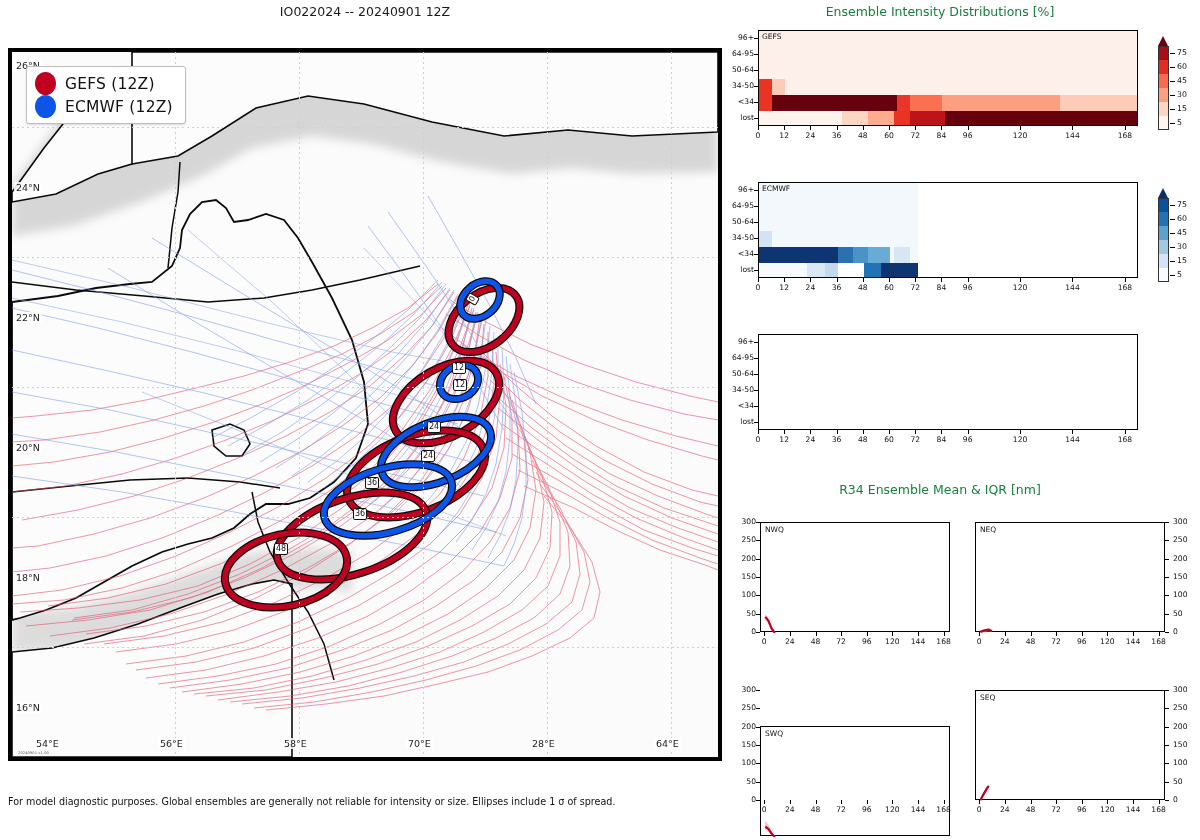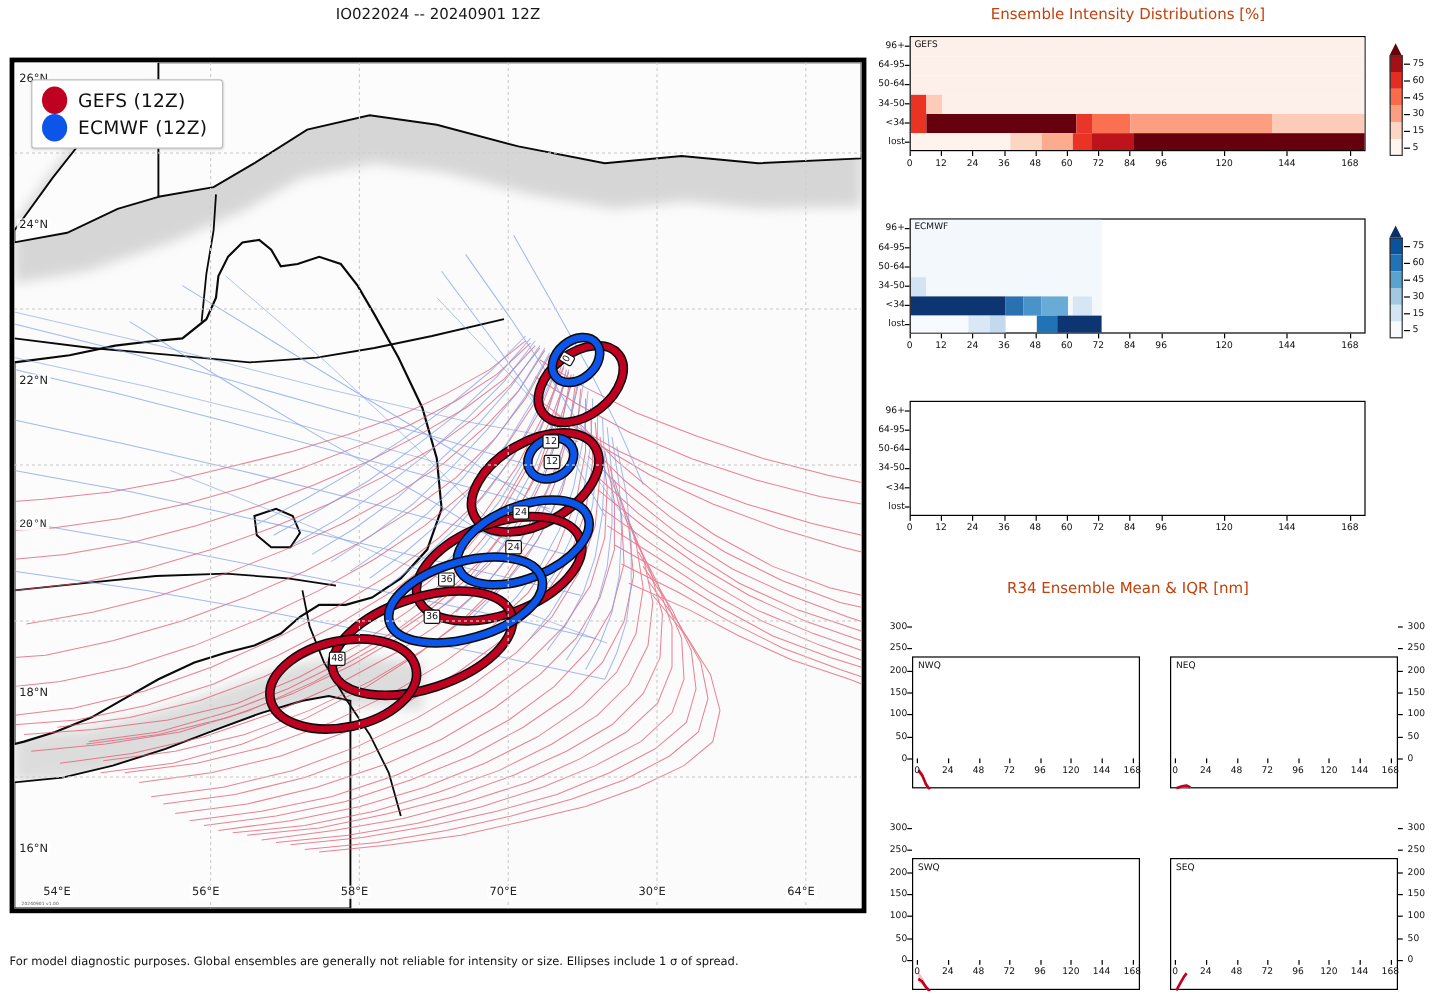--- a/index.html
+++ b/index.html
@@ -26,41 +26,41 @@
   .legend-text{font-size:15.5px;color:#111;letter-spacing:.2px;}
   #map-credit{position:absolute;left:6px;bottom:2px;font-size:3.6px;color:#555;letter-spacing:.1px;}
   #footer-note{left:8px;top:796px;width:720px;font-size:9.6px;color:#111;}
 
   
   .ell-label{position:absolute;font-size:8px;background:#fff;border:1px solid #111;
              border-radius:2px;padding:0 1px;line-height:10px;color:#111;z-index:9;}
 
   
   #right-col{left:730px;top:0;width:470px;height:840px;}
-  .panel-title{position:absolute;text-align:center;font-size:12.5px;color:#c2410c;}
+  .panel-title{position:absolute;text-align:center;font-size:12.5px;color:#15803d;}
   .hm-frame{position:absolute;border:1px solid #000;background:#fff;box-sizing:border-box;overflow:hidden;}
   .hm-cell{position:absolute;}
   .hm-tag{position:absolute;left:3px;top:1px;font-size:7.5px;color:#111;z-index:4;}
   .ytick{position:absolute;right:0;font-size:7.6px;color:#111;text-align:right;white-space:nowrap;}
   .ytick-mark{position:absolute;width:4px;height:1px;background:#000;}
   .xtick{position:absolute;font-size:7.6px;color:#111;text-align:center;width:26px;}
   .xtick-mark{position:absolute;width:1px;height:4px;background:#000;}
 
   
   .cbar-wrap{position:absolute;}
   .cbar-seg{position:absolute;left:0;width:11px;}
   .cbar-tri-up{position:absolute;left:0;width:0;height:0;border-left:5.5px solid transparent;
                border-right:5.5px solid transparent;}
   .cbar-tri-dn{position:absolute;left:0;width:0;height:0;border-left:5.5px solid transparent;
                border-right:5.5px solid transparent;}
   .cbar-tick{position:absolute;left:12px;width:5px;height:1px;background:#000;}
   .cbar-lab{position:absolute;left:19px;font-size:7.8px;color:#111;}
 
   
-  .q-frame{position:absolute;border:1px solid #000;background:#fff;box-sizing:border-box;margin-top:25px;}
+  .q-frame{position:absolute;border:1px solid #000;background:#fff;box-sizing:border-box;}
   .q-tag{position:absolute;left:4px;top:2px;font-size:7.5px;color:#111;}
   .q-yt{position:absolute;font-size:7.6px;color:#111;white-space:nowrap;}
   .q-xt{position:absolute;font-size:7.6px;color:#111;text-align:center;width:22px;}
   .q-mk{position:absolute;background:#000;}
 </style>
 </head>
 <body>
 
 <div class="abs" id="map-panel">
 
@@ -241,29 +241,29 @@
       <div class="gridline-v" style="left:659px;"></div>
       <div class="gridline-h" style="top:75px;"></div>
       <div class="gridline-h" style="top:205px;"></div>
       <div class="gridline-h" style="top:335px;"></div>
       <div class="gridline-h" style="top:465px;"></div>
       <div class="gridline-h" style="top:595px;"></div>
 
       <div class="lat-label" style="left:2px;top:8px;">26°N</div>
       <div class="lat-label" style="left:2px;top:130px;">24°N</div>
       <div class="lat-label" style="left:2px;top:260px;">22°N</div>
-      <div class="lat-label" style="left:2px;top:379px;font-family:Liberation Mono, monospace;">20°N</div>
+      <div class="lat-label" style="left:2px;top:390px;">20°N</div>
       <div class="lat-label" style="left:2px;top:520px;">18°N</div>
       <div class="lat-label" style="left:2px;top:650px;">16°N</div>
 
       <div class="lon-label" style="left:22px;top:686px;">54°E</div>
       <div class="lon-label" style="left:146px;top:686px;">56°E</div>
       <div class="lon-label" style="left:270px;top:686px;">58°E</div>
       <div class="lon-label" style="left:394px;top:686px;">70°E</div>
-      <div class="lon-label" style="left:518px;top:686px;">30°E</div>
+      <div class="lon-label" style="left:518px;top:686px;">28°E</div>
       <div class="lon-label" style="left:642px;top:686px;">64°E</div>
 
       <div id="map-credit">20240901 v1.00</div>
 
       <div id="map-legend">
         <div class="legend-row">
           <span class="legend-dot" style="background:#c00020;"></span>
           <span class="legend-text">GEFS (12Z)</span>
         </div>
         <div class="legend-row">
@@ -548,21 +548,21 @@
       <div class="q-mk" style="left: 326.124px; top: 632px; width: 1px; height: 4px;"></div>
       <div class="q-xt" style="left: 315.124px; top: 637px;">72</div>
       <div class="q-mk" style="left: 351.742px; top: 632px; width: 1px; height: 4px;"></div>
       <div class="q-xt" style="left: 340.742px; top: 637px;">96</div>
       <div class="q-mk" style="left: 377.36px; top: 632px; width: 1px; height: 4px;"></div>
       <div class="q-xt" style="left: 366.36px; top: 637px;">120</div>
       <div class="q-mk" style="left: 402.978px; top: 632px; width: 1px; height: 4px;"></div>
       <div class="q-xt" style="left: 391.978px; top: 637px;">144</div>
       <div class="q-mk" style="left: 428.596px; top: 632px; width: 1px; height: 4px;"></div>
       <div class="q-xt" style="left: 417.596px; top: 637px;">168</div>
-      <div class="q-frame" style="left: 30px; top: 690px; width: 190px; height: 110px; text-align: right;">
+      <div class="q-frame" style="left: 30px; top: 726px; width: 190px; height: 110px; text-align: right;">
         <svg width="190" height="110" viewBox="0 0 190 110" style="position: absolute; left: 0px; top: 0px;">
           <polygon points="4.269662921348314,93.5 7.47191011235955,97.9 10.674157303370785,104.86666666666666 13.876404494382022,109.63333333333334 13.876404494382022,110 10.674157303370785,108.53333333333333 7.47191011235955,104.86666666666666 4.269662921348314,102.66666666666667" fill="#f4a9a9" opacity="0.75"></polygon>
           <polyline points="4.269662921348314,99.73333333333333 7.47191011235955,101.93333333333334 10.674157303370785,106.7 13.876404494382022,110" fill="none" stroke="#c00020" stroke-width="2.2"></polyline>
         </svg>
         <div class="q-tag">SWQ</div>
       </div>
       <div class="q-yt" style="left: 4px; top: 795px; width: 22px; text-align: right;">0</div>
       <div class="q-mk" style="left: 26px; top: 800px; width: 4px; height: 1px;"></div>
       <div class="q-yt" style="left: 4px; top: 776.667px; width: 22px; text-align: right;">50</div>
       <div class="q-mk" style="left: 26px; top: 781.667px; width: 4px; height: 1px;"></div>

